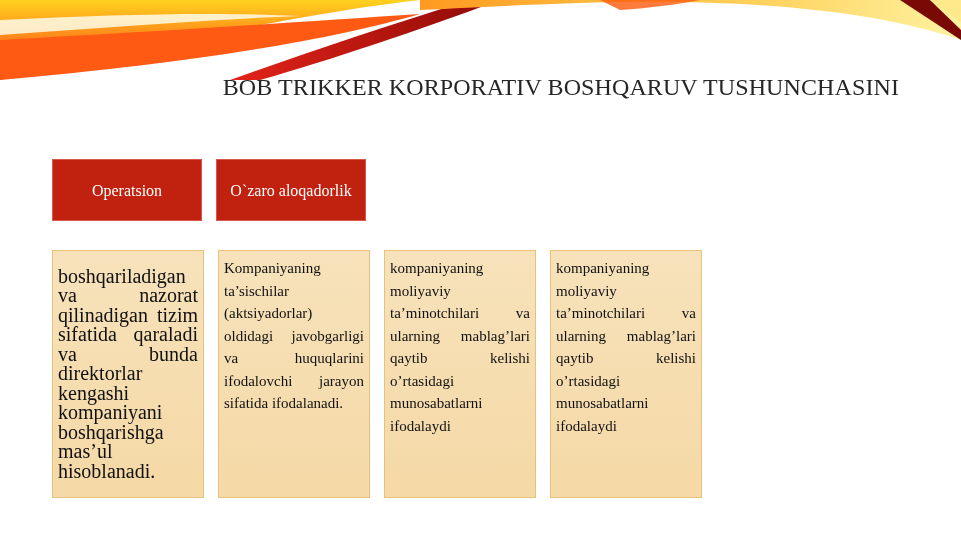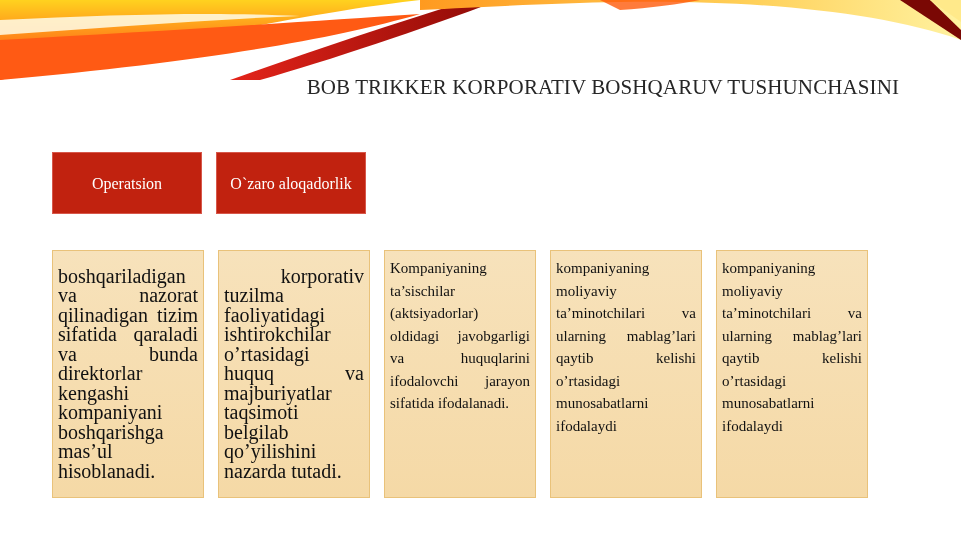--- a/index.html
+++ b/index.html
@@ -6,26 +6,26 @@
     body {
       width: 961px; height: 540px; overflow: hidden; position: relative;
       background: #ffffff;
       font-family: "Liberation Serif", serif;
     }
     .banner { position: absolute; left: 0; top: 0; width: 961px; height: 80px; }
     .title {
       position: absolute; right: 62px; top: 76px; width: 760px;
       text-align: right; color: #262626;
       font-family: "Liberation Serif", serif;
-      font-size: 21px; line-height: 23px;
+      font-size: 24px; line-height: 23px;
       text-transform: uppercase; letter-spacing: 0.1px;
     }
     .title span { display: block; }
     .row { position: absolute; left: 52px; display: flex; gap: 14px; }
-    .headers { top: 152px; border-radius: 22px; }
+    .headers { top: 159px; border-radius: 22px; }
     .bodies { top: 250px; }
     .hbox {
       width: 150px; height: 62px; box-sizing: border-box;
       background: #c1220f; border: 1px solid #d7574a;
       color: #ffffff; font-size: 16px; line-height: 21px;
       display: flex; align-items: center; justify-content: center; text-align: center;
     }
     .bbox {
       width: 152px; height: 248px; box-sizing: border-box;
       background: linear-gradient(to bottom, #f7e2bb 0%, #f5d9a6 100%);
@@ -73,23 +73,20 @@
 
 <div class="row headers">
   <div class="hbox">Operatsion</div>
   <div class="hbox">O`zaro aloqadorlik</div>
 </div>
 
 <div class="row bodies">
   <div class="bbox">
     <p>boshqariladigan va nazorat qilinadigan tizim sifatida qaraladi va bunda direktorlar kengashi kompaniyani boshqarishga mas’ul hisoblanadi.</p>
   </div>
-  <div class="bbox">
-    <p style="white-space: pre-wrap;"> korporativ tuzilma faoliyatidagi ishtirokchilar o’rtasidagi huquq va majburiyatlar taqsimoti belgilab qo’yilishini nazarda tutadi.</p>
-  </div>
   <div class="bbox large">
     <p>Kompaniyaning ta’sischilar (aktsiyadorlar) oldidagi javobgarligi va huquqlarini ifodalovchi jarayon sifatida ifodalanadi.</p>
   </div>
   <div class="bbox large">
     <p>kompaniyaning moliyaviy ta’minotchilari va ularning mablag’lari qaytib kelishi o’rtasidagi munosabatlarni ifodalaydi</p>
   </div>
   <div class="bbox large">
     <p>kompaniyaning moliyaviy ta’minotchilari va ularning mablag’lari qaytib kelishi o’rtasidagi munosabatlarni ifodalaydi</p>
   </div>
 </div>

